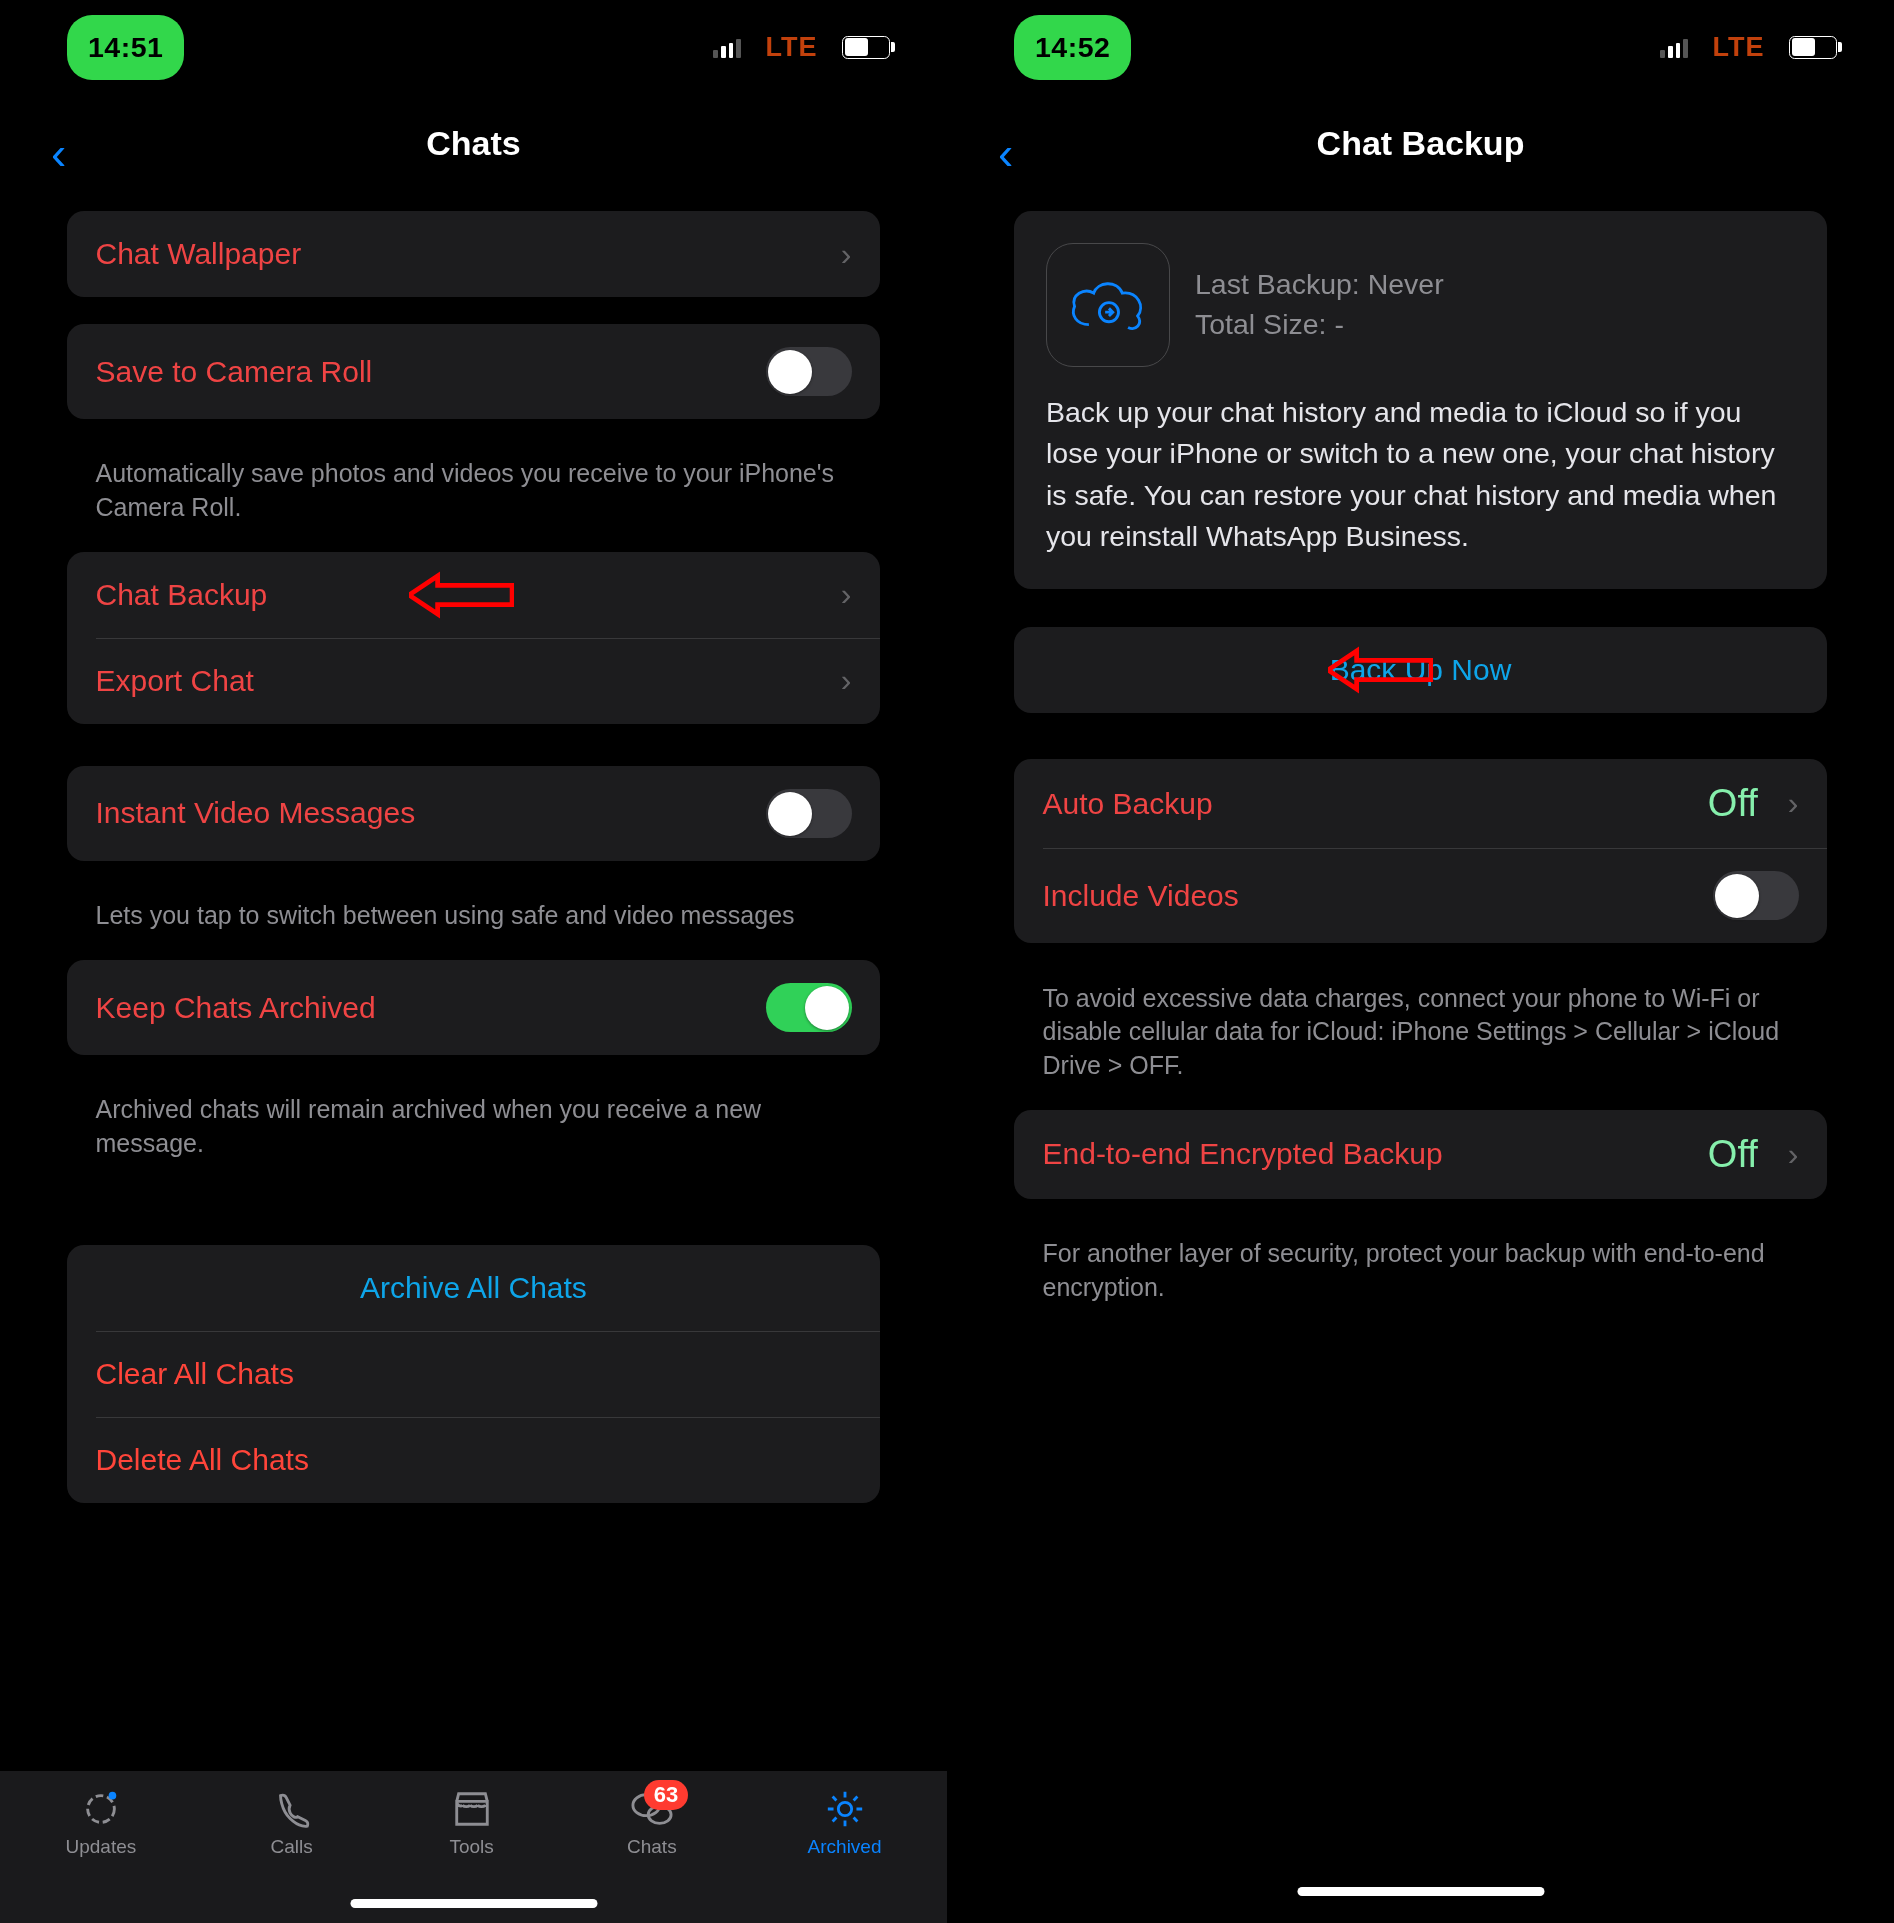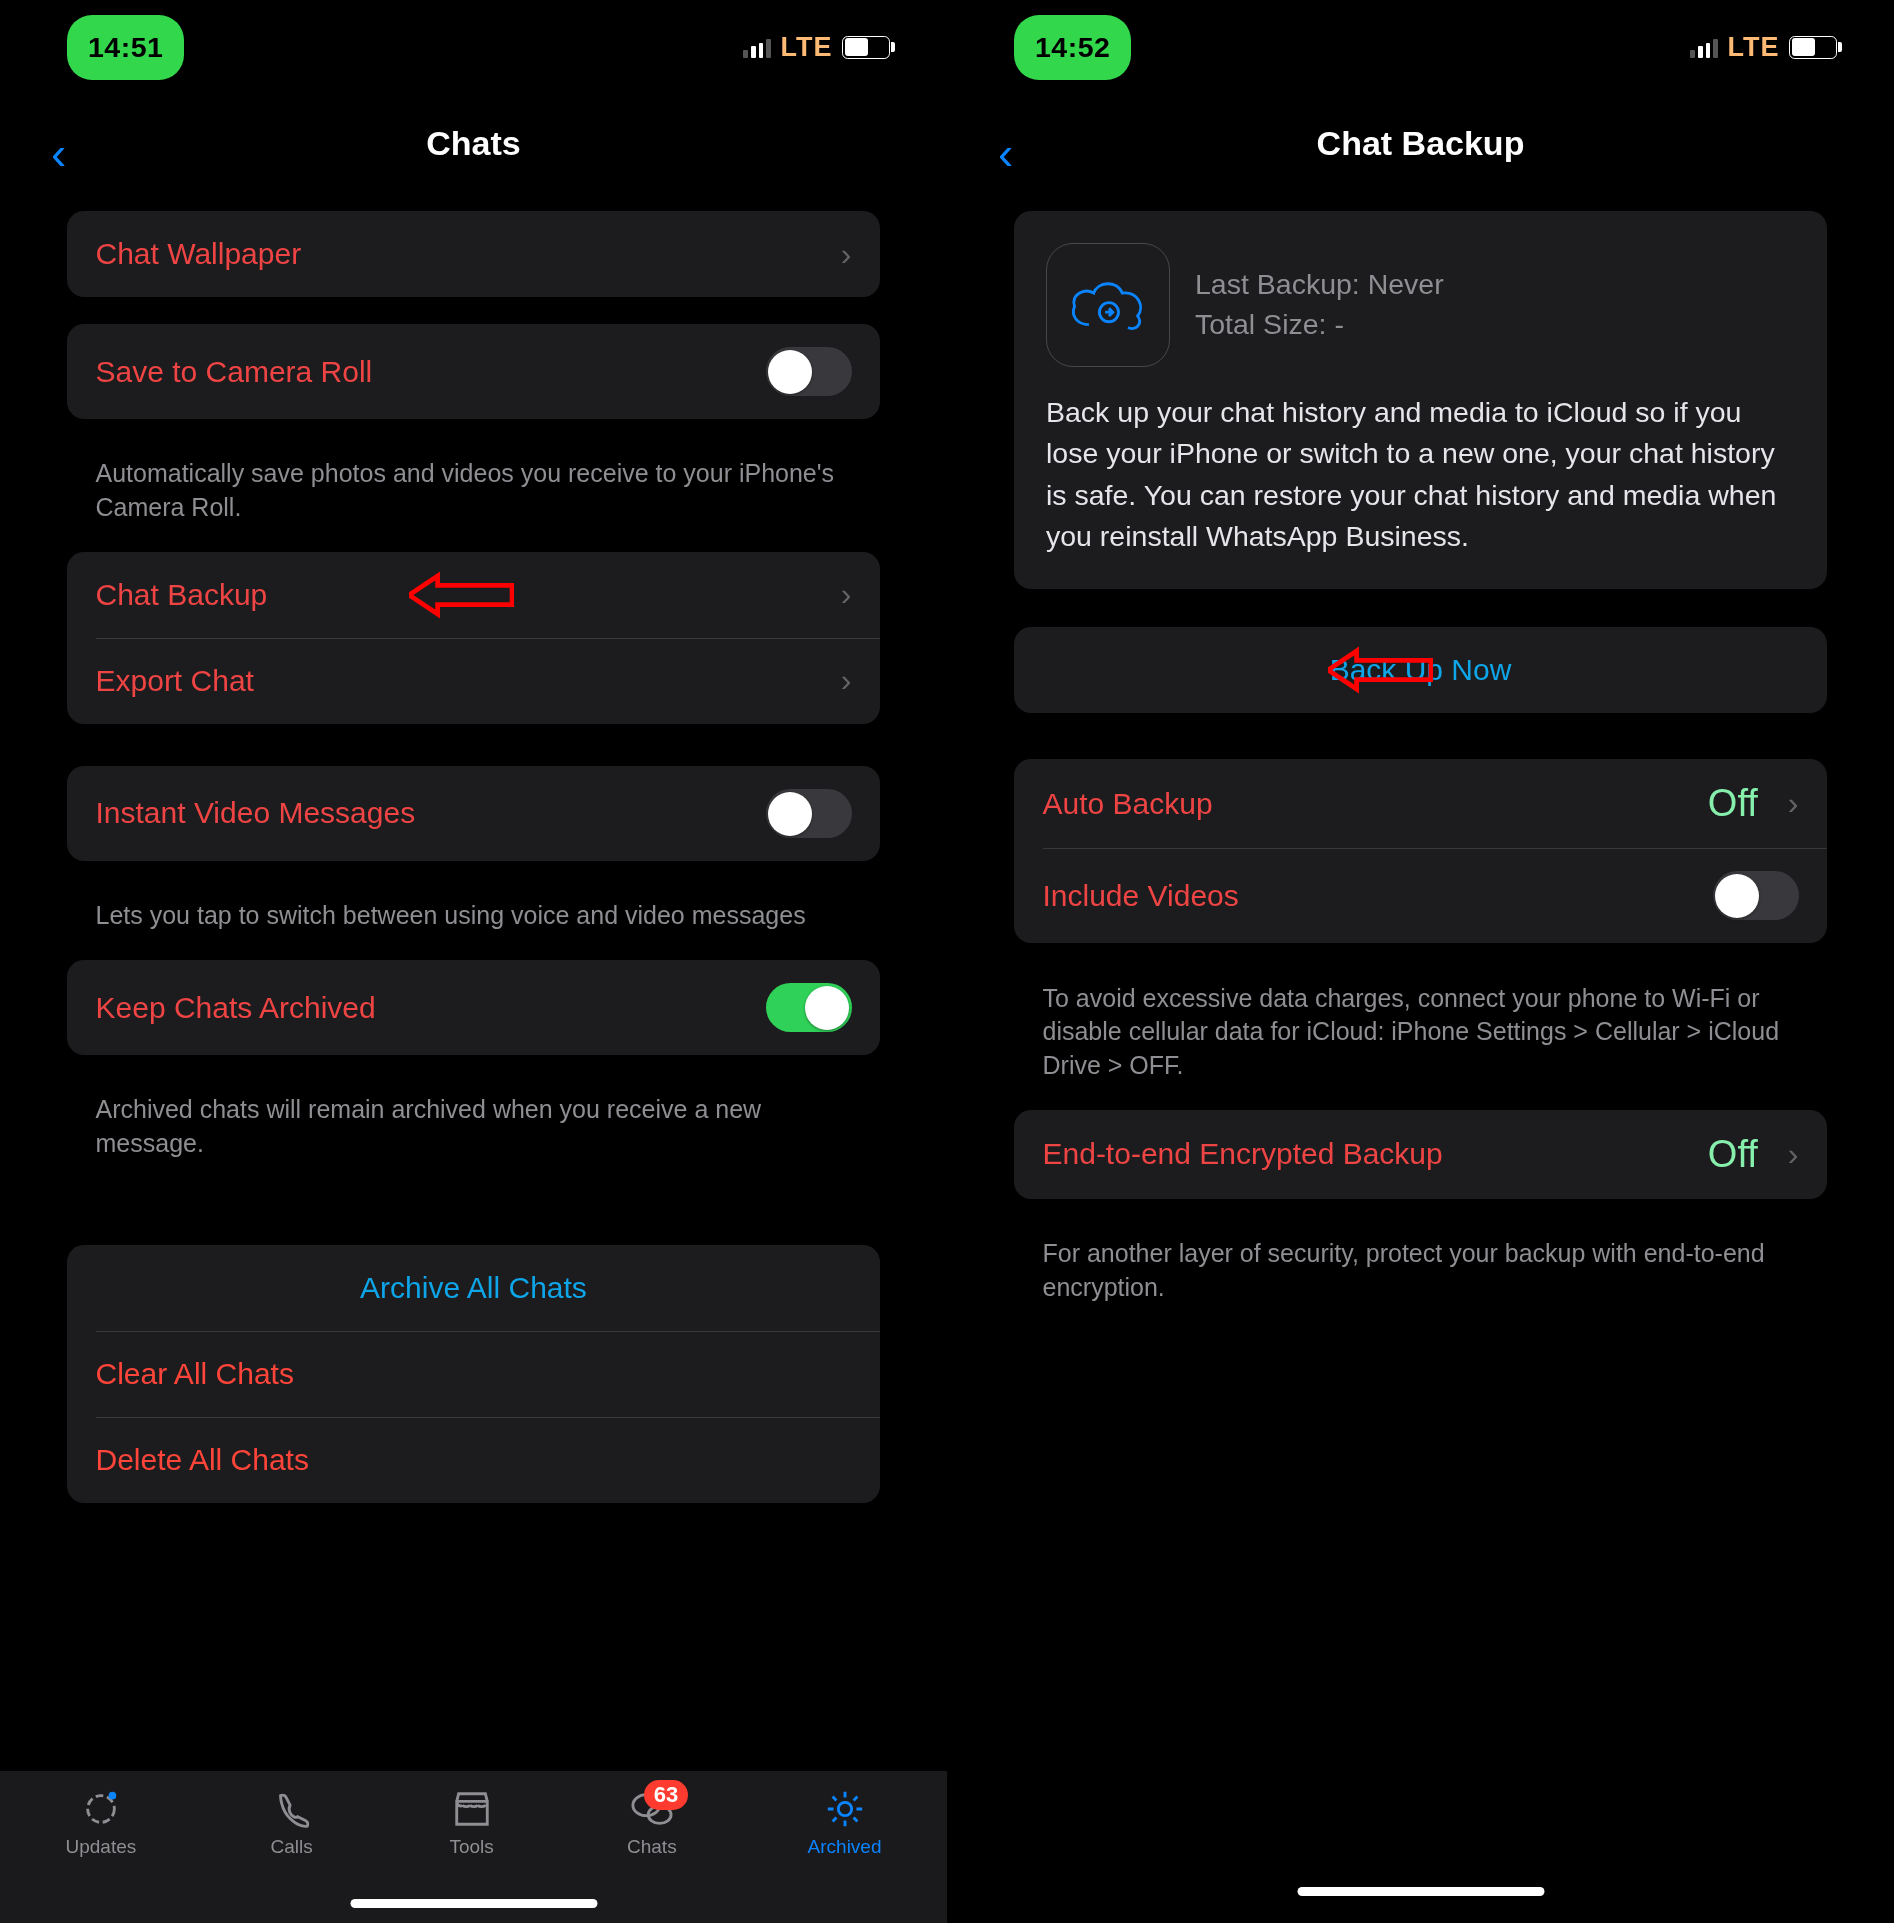--- a/index.html
+++ b/index.html
@@ -48,25 +48,25 @@
     gap: 2.9px;
     height: 21px;
   }
   .signal-bars span {
     width: 4.8px;
     background: #555;
     border-radius: 1px;
   }
   .signal-bars span.on { background: #fff; }
   .lte {
-    color: #fdba74;
+    color: #c2410c;
     font-size: 27px;
     font-weight: 600;
     letter-spacing: 1px;
-    margin: 0 0;
+    margin: 0 15px;
     text-align: center;
   }
   .battery {
     width: 48px;
     height: 23px;
     border: 1.9px solid #fff;
     border-radius: 5.7px;
     position: relative;
     display:flex;
     align-items:center;
@@ -333,21 +333,21 @@
     <div style="height:15px"></div>
 
     <div class="group">
       <div class="row">
         <span class="row-label">Instant Video Messages</span>
         <div class="toggle off">
             <div class="knob"></div>
           </div>
       </div>
     </div>
-    <div class="footer-note">Lets you tap to switch between using voice and video messages</div>
+    <div class="footer-note">Lets you tap to switch between using safe and video messages</div>
 
     <div class="group">
       <div class="row">
         <span class="row-label">Keep Chats Archived</span>
         <div class="toggle on">
             <div class="knob"></div>
           </div>
       </div>
     </div>
     <div class="footer-note">Archived chats will remain archived when you receive a new message.</div>

